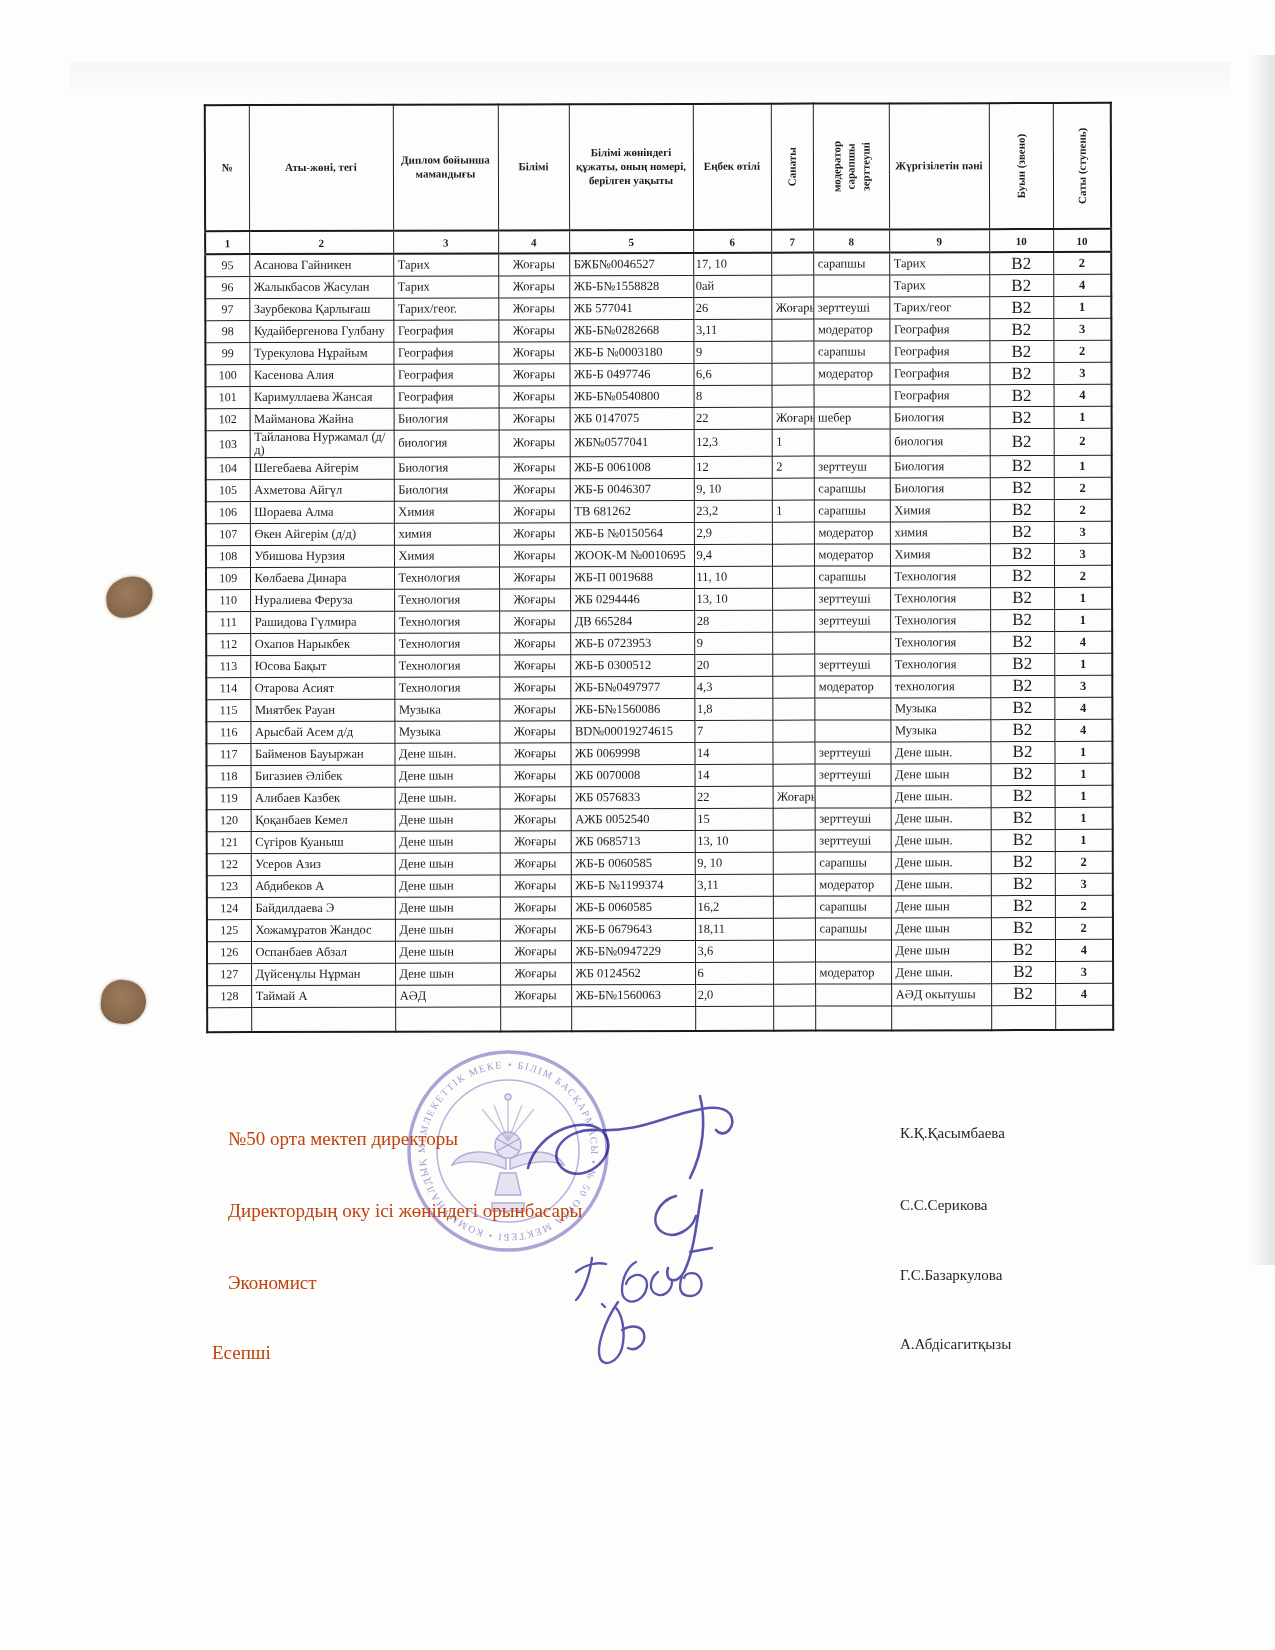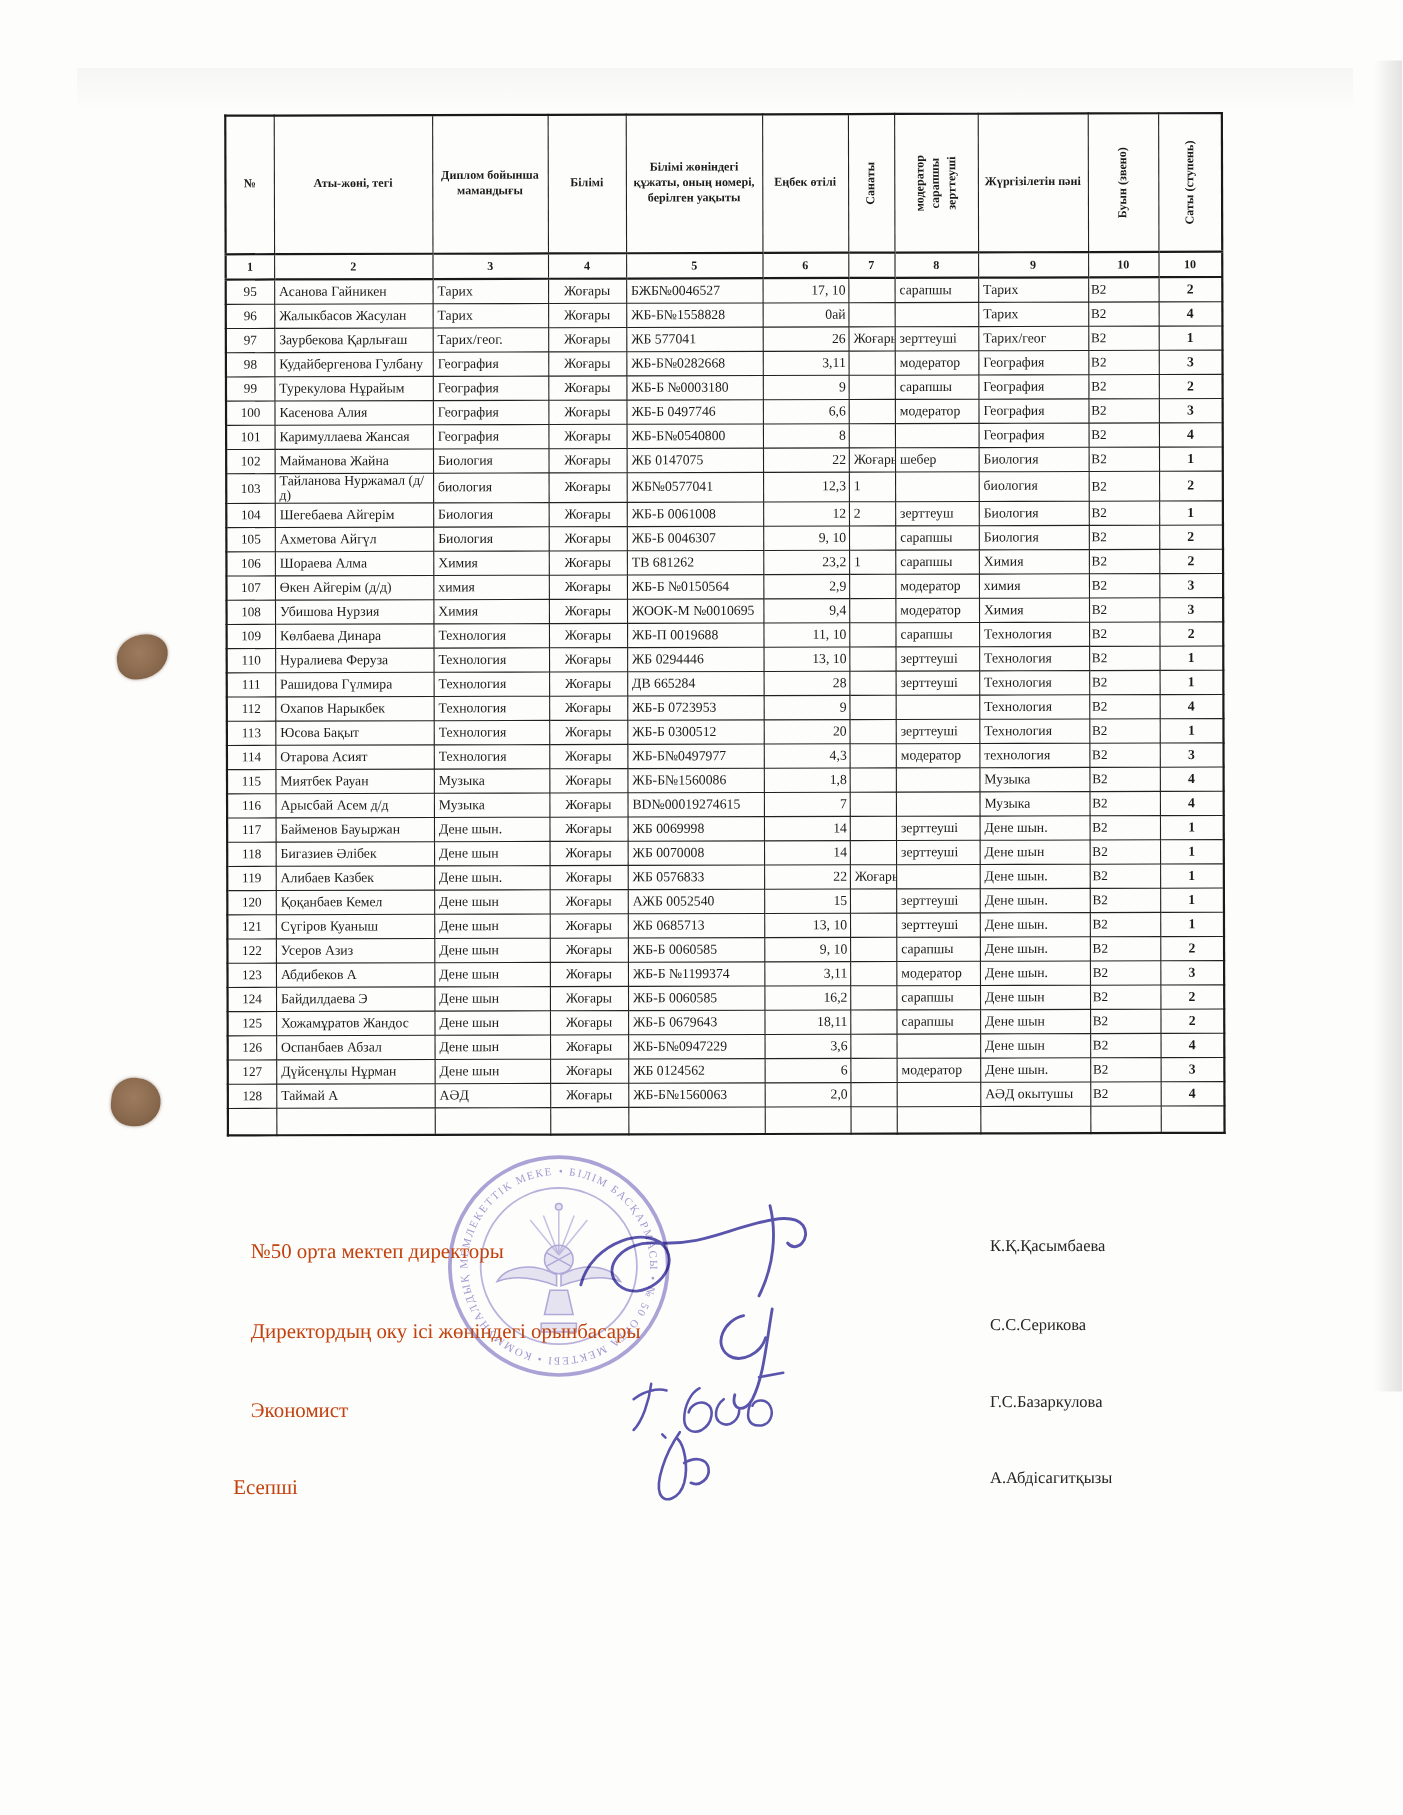--- a/index.html
+++ b/index.html
@@ -26,22 +26,22 @@
   thead th.vert .hlabel{position:absolute;left:50%;top:50%;transform:translate(-50%,-50%) rotate(-90deg);width:112px;white-space:pre-line;line-height:1.3;text-align:center;}
   tr.numrow td{height:19px;font-size:11px;font-weight:bold;text-align:center;border-bottom:2px solid #1a1a1a;}
   tbody td{height:21px;font-size:12.5px;line-height:1.02;padding:0 2px;}
   tbody tr.empty td{height:23px;}
   col.w1{width:44px} col.w2{width:144px} col.w3{width:105px} col.w4{width:71px}
   col.w5{width:124px} col.w6{width:78px} col.w7{width:42px} col.w8{width:76px}
   col.w9{width:100px} col.w10{width:64px} col.w11{width:58px}
   tbody td.c1{text-align:center;font-size:12px;margin-top:16px;}
   tbody td.c2,tbody td.c3,tbody td.c5,tbody td.c7,tbody td.c8,tbody td.c9{text-align:left;padding-left:4px;}
   tbody td.c4{text-align:center;}
-  tbody td.c6{text-align:right;}
-  tbody td.c10{text-align:left;font-size:12px;}
+  tbody td.c6{text-align:left;}
+  tbody td.c10{text-align:center;font-size:17px;}
   tbody td.c11{text-align:center;font-size:12.5px;font-weight:bold;}
   
   .sig-title{position:absolute;font-size:19px;color:#c2410c;}
   .sig-name{position:absolute;font-size:15px;color:#262626;}
   .t1{left:228px;top:1128px;} .n1{left:900px;top:1125px;}
   .t2{left:228px;top:1200px;} .n2{left:900px;top:1197px;}
   .t3{left:228px;top:1272px;} .n3{left:900px;top:1267px;}
   .t4{left:212px;top:1342px;text-align:center;} .n4{left:900px;top:1336px;}
   .stamp-svg{position:absolute;left:402px;top:1045px;width:212px;height:212px;opacity:0.88;mix-blend-mode:multiply;}
   .ink-svg{position:absolute;left:0;top:1000px;width:1275px;height:420px;pointer-events:none;mix-blend-mode:multiply;}

